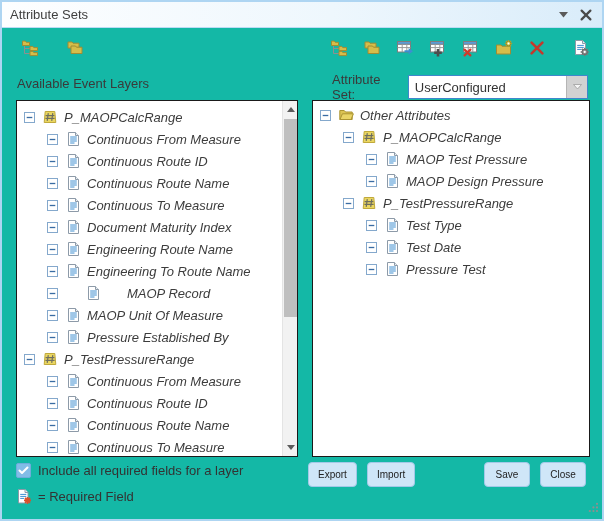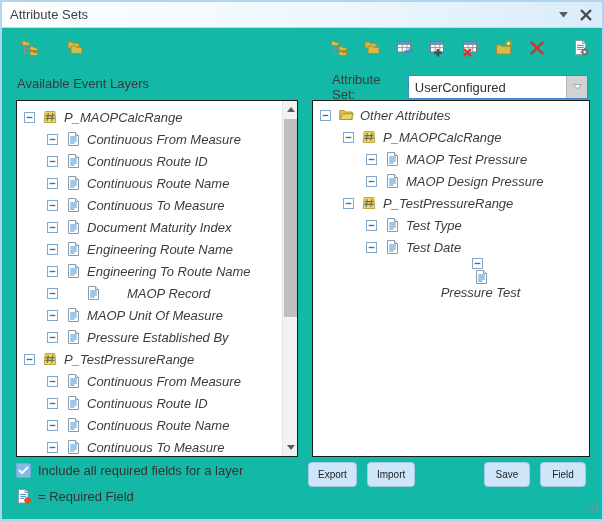--- a/index.html
+++ b/index.html
@@ -588,21 +588,21 @@
           </span>
           <span class="node-icon">
             <svg width="16" height="16" viewBox="0 0 16 16">
               <path d="M3.5 1.5 H10.5 L13.5 4.5 V14.5 H3.5 Z" fill="#fff" stroke="#8d9aa8"></path>
               <path d="M10.5 1.5 V4.5 H13.5" fill="#e8edf2" stroke="#8d9aa8"></path>
               <path d="M5.2 6 H11.8 M5.2 8 H11.8 M5.2 10 H11.8 M5.2 12 H9.5" stroke="#3e8ed0"></path>
             </svg>
           </span>
           <span class="node-label">Test Date</span>
         </div>
-        <div class="tree-row" style="padding-left: 53px; flex-direction: column;">
+        <div class="tree-row" style="padding-left: 53px;">
           <span class="expander">
             <svg width="11" height="11" viewBox="0 0 11 11">
               <rect x="0.5" y="0.5" width="10" height="10" fill="#ffffff" stroke="#84a8cc"></rect>
               <line x1="2.7" y1="5.5" x2="8.3" y2="5.5" stroke="#3a6ca3" stroke-width="1.3"></line>
             </svg>
           </span>
           <span class="node-icon">
             <svg width="16" height="16" viewBox="0 0 16 16">
               <path d="M3.5 1.5 H10.5 L13.5 4.5 V14.5 H3.5 Z" fill="#fff" stroke="#8d9aa8"></path>
               <path d="M10.5 1.5 V4.5 H13.5" fill="#e8edf2" stroke="#8d9aa8"></path>
@@ -633,21 +633,21 @@
           </svg>
       </span>
       <span>= Required Field</span>
     </div>
   </div>
 
   <div class="footer-buttons">
     <button class="btn">Export</button>
     <button class="btn">Import</button>
     <button class="btn save">Save</button>
-    <button class="btn">Field</button>
+    <button class="btn">Close</button>
   </div>
 
   <span class="resize-grip">
     <svg width="11" height="11" viewBox="0 0 11 11">
         <g fill="#8f8f8f">
           <circle cx="9" cy="1.8" r="1.1"></circle>
           <circle cx="9" cy="5.4" r="1.1"></circle>
           <circle cx="9" cy="9" r="1.1"></circle>
           <circle cx="5.4" cy="5.4" r="1.1"></circle>
           <circle cx="5.4" cy="9" r="1.1"></circle>

